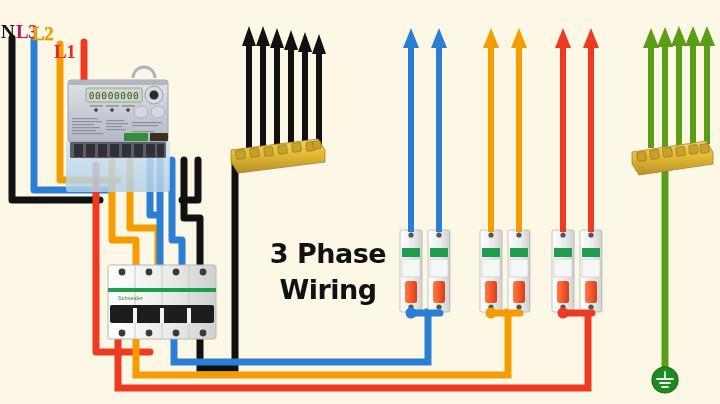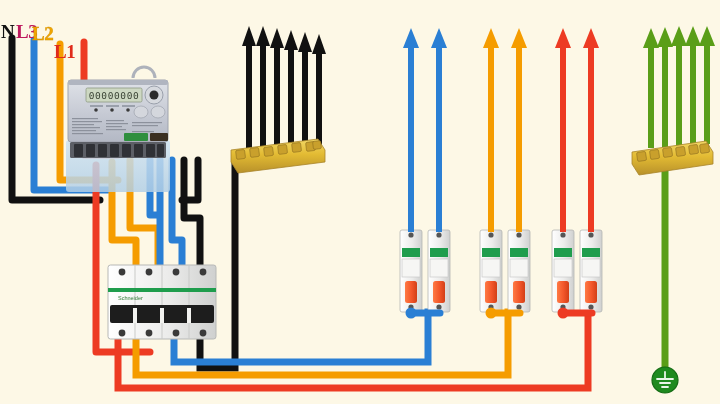--- a/index.html
+++ b/index.html
@@ -357,14 +357,15 @@
         <path d="M707,26 L715,46 L699,46 Z"></path>
       </g>
     </g>
   </svg>
 
   <div class="phase-label" id="lbl-n">N</div>
   <div class="phase-label" id="lbl-l3">L3</div>
   <div class="phase-label" id="lbl-l2">L2</div>
   <div class="phase-label" id="lbl-l1">L1</div>
 
+  <div id="title">3 Phase<br>Wiring</div>
 
 </div>
 
 </body></html>

